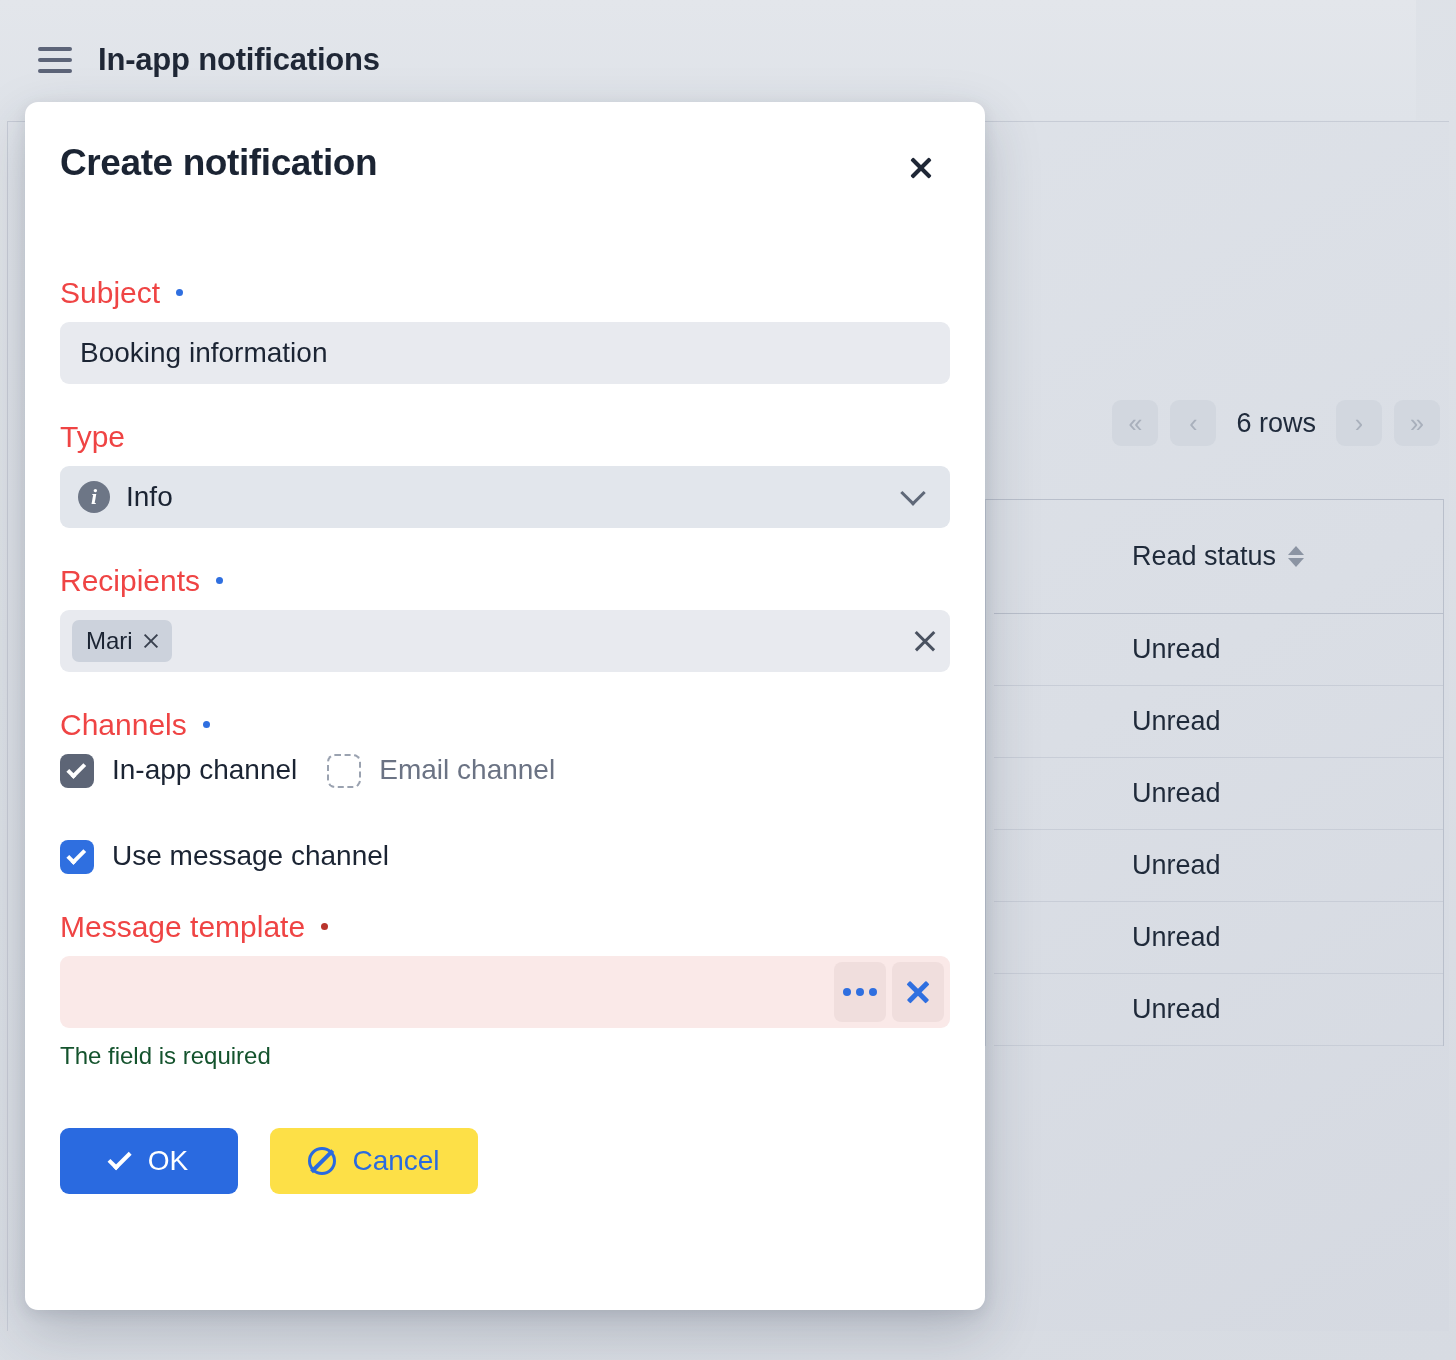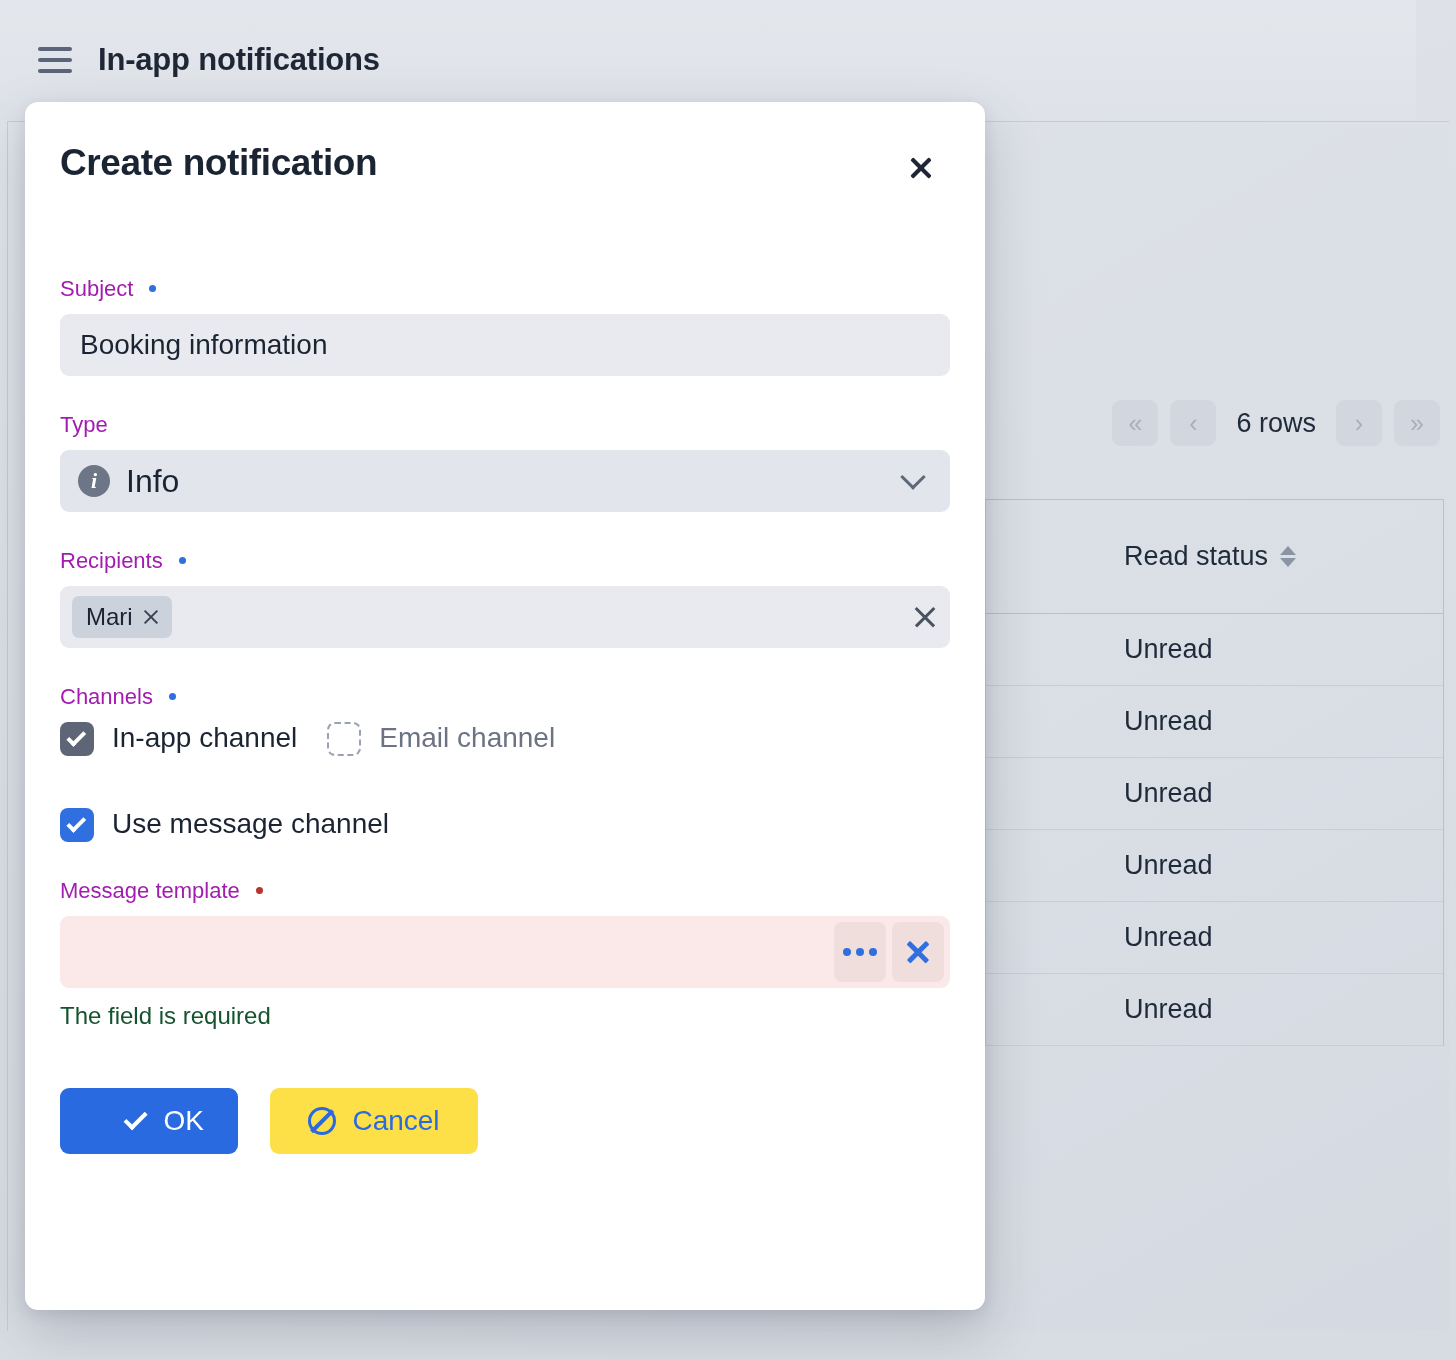--- a/index.html
+++ b/index.html
@@ -55,20 +55,21 @@
   }
   #rows-count { font-size: 27px; color: #202b3c; padding: 0 8px; white-space: nowrap; }
 
   
   #bg-table {
     position: absolute; left: 985px; top: 499px; width: 459px;
     border-top: 1px solid #b9bfcb;
     border-left: 1px solid #c3c9d4;
     border-right: 1px solid #b9bfcb;
     background: transparent;
+    padding-left: 8px;
   }
   .th-row {
     height: 114px; display: flex; align-items: center;
     justify-content: flex-start; padding-left: 138px;
     border-bottom: 1px solid #b9bfcb;
   }
   .th-label { font-size: 27px; color: #1f2a3a; }
   .sort-icon {
     display: inline-flex; flex-direction: column; gap: 3px;
     margin-left: 12px; vertical-align: middle;
@@ -111,21 +112,21 @@
     content: ""; position: absolute; left: 50%; top: 50%;
     width: 26px; height: 4px; background: #1f2736; border-radius: 1px;
   }
   .xmark::before { transform: translate(-50%,-50%) rotate(45deg); }
   .xmark::after  { transform: translate(-50%,-50%) rotate(-45deg); }
 
   #modal-body { padding-top: 84px; }
 
   .field { margin-bottom: 0; }
   .field-label {
-    font-size: 22px; color: #a21caf; margin-bottom: 12px;
+    font-size: 30px; color: #ef4444; margin-bottom: 12px;
     display: flex; align-items: center; gap: 16px;
   }
   .req-dot { width: 7px; height: 7px; border-radius: 50%; background: #2f6fe0;
     display: inline-block; margin-bottom: 2px; }
   .req-dot.error { background: #b9342c; }
 
   .input-box {
     height: 62px; background: #e8eaef; border: none; border-radius: 9px;
     display: flex; align-items: center; padding: 0 20px;
     font-size: 28px; color: #1b2433; width: 100%;
@@ -137,21 +138,21 @@
     display: flex; align-items: center; padding: 0 18px;
     cursor: pointer; position: relative;
   }
   .info-icon {
     width: 32px; height: 32px; border-radius: 50%; background: #6d7686;
     color: #ffffff; font-size: 22px; font-weight: bold; font-style: italic;
     display: flex; align-items: center; justify-content: center;
     font-family: "Liberation Serif", serif;
     margin-right: 16px; flex: 0 0 auto;
   }
-  .select-value { font-size: 32px; color: #1b2433; flex: 1 1 auto; }
+  .select-value { font-size: 28px; color: #1b2433; flex: 1 1 auto; }
   .chevron {
     width: 18px; height: 18px; border-right: 3.5px solid #5f6878;
     border-bottom: 3.5px solid #5f6878; transform: rotate(45deg);
     margin-right: 10px; margin-bottom: 8px;
   }
 
   .tags-box {
     min-height: 62px; background: #e8eaef; border-radius: 9px;
     display: flex; align-items: center; padding: 0 13px 0 12px;
   }
@@ -212,21 +213,21 @@
   .blue-x::after  { transform: translate(-50%,-50%) rotate(-45deg); }
 
   .error-text { font-size: 24px; color: #14532d; margin-top: 14px; }
 
   #modal-footer { display: flex; gap: 32px; padding-top: 58px; }
   .btn {
     height: 66px; border: none; border-radius: 9px; cursor: pointer;
     display: flex; align-items: center; gap: 16px; padding: 0 34px;
     font-size: 28px; font-family: "Liberation Sans", sans-serif;
   }
-  .btn-primary { background: #2a6ae0; color: #fff; min-width: 178px; justify-content: flex-end; }
+  .btn-primary { background: #2a6ae0; color: #fff; min-width: 178px; justify-content: center; }
   .btn-secondary { background: #fde047; color: #2a6ae0; min-width: 208px; justify-content: center; }
   .btn-tick {
     width: 22px; height: 12px; border-left: 4.5px solid #fff; border-bottom: 4.5px solid #fff;
     transform: rotate(-45deg) translate(1px,-3px); flex: 0 0 auto;
   }
   .ban-icon {
     width: 28px; height: 28px; border: 3.5px solid #2a6ae0; border-radius: 50%;
     position: relative; flex: 0 0 auto;
   }
   .ban-icon::after {

